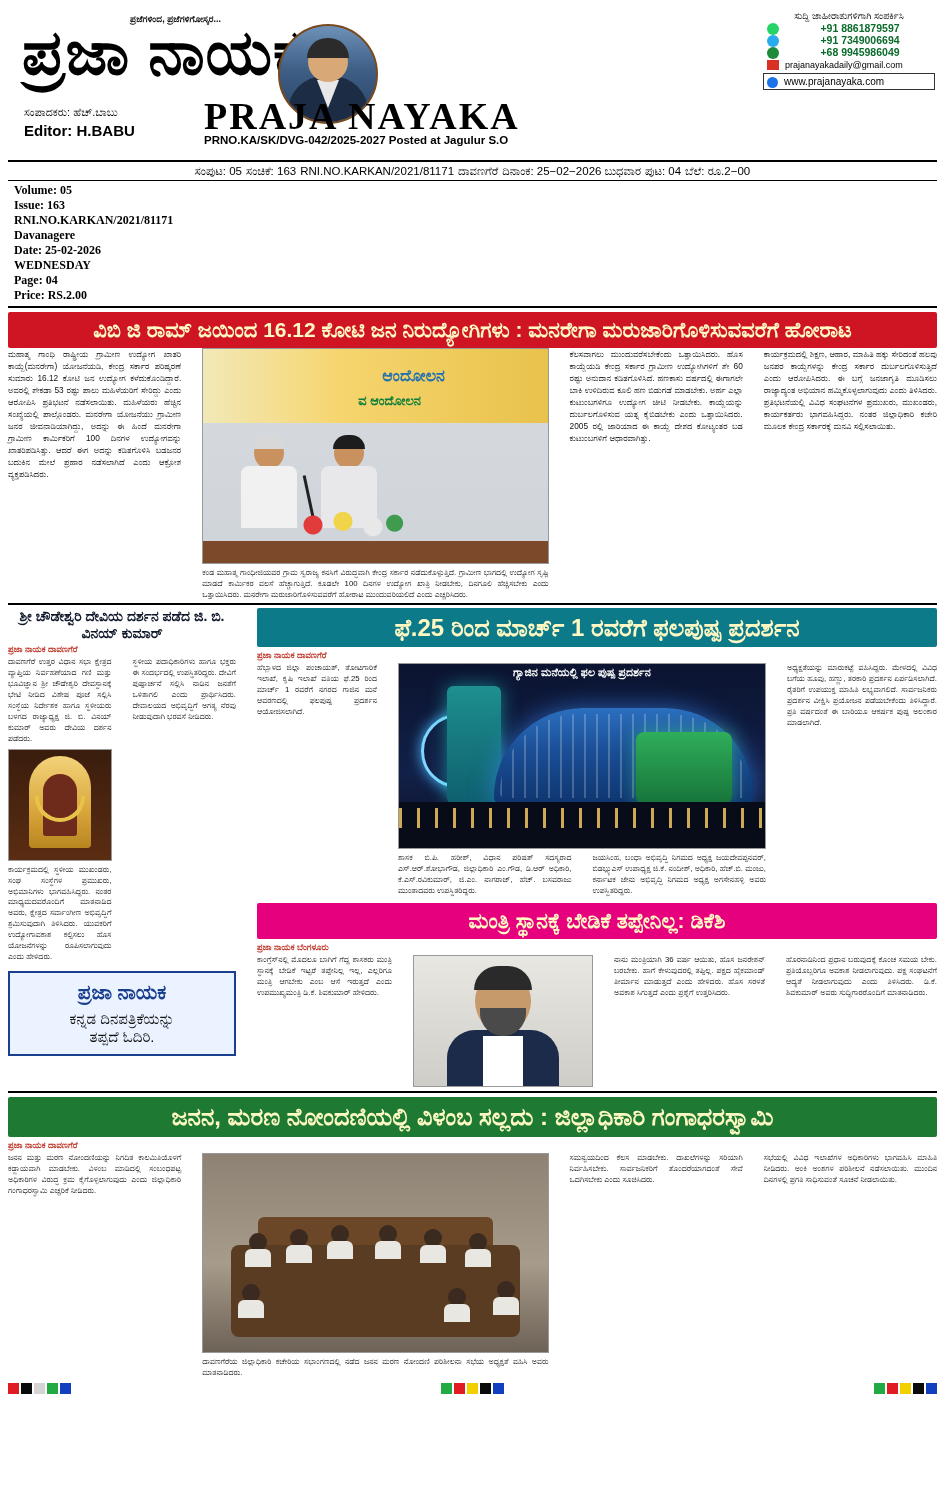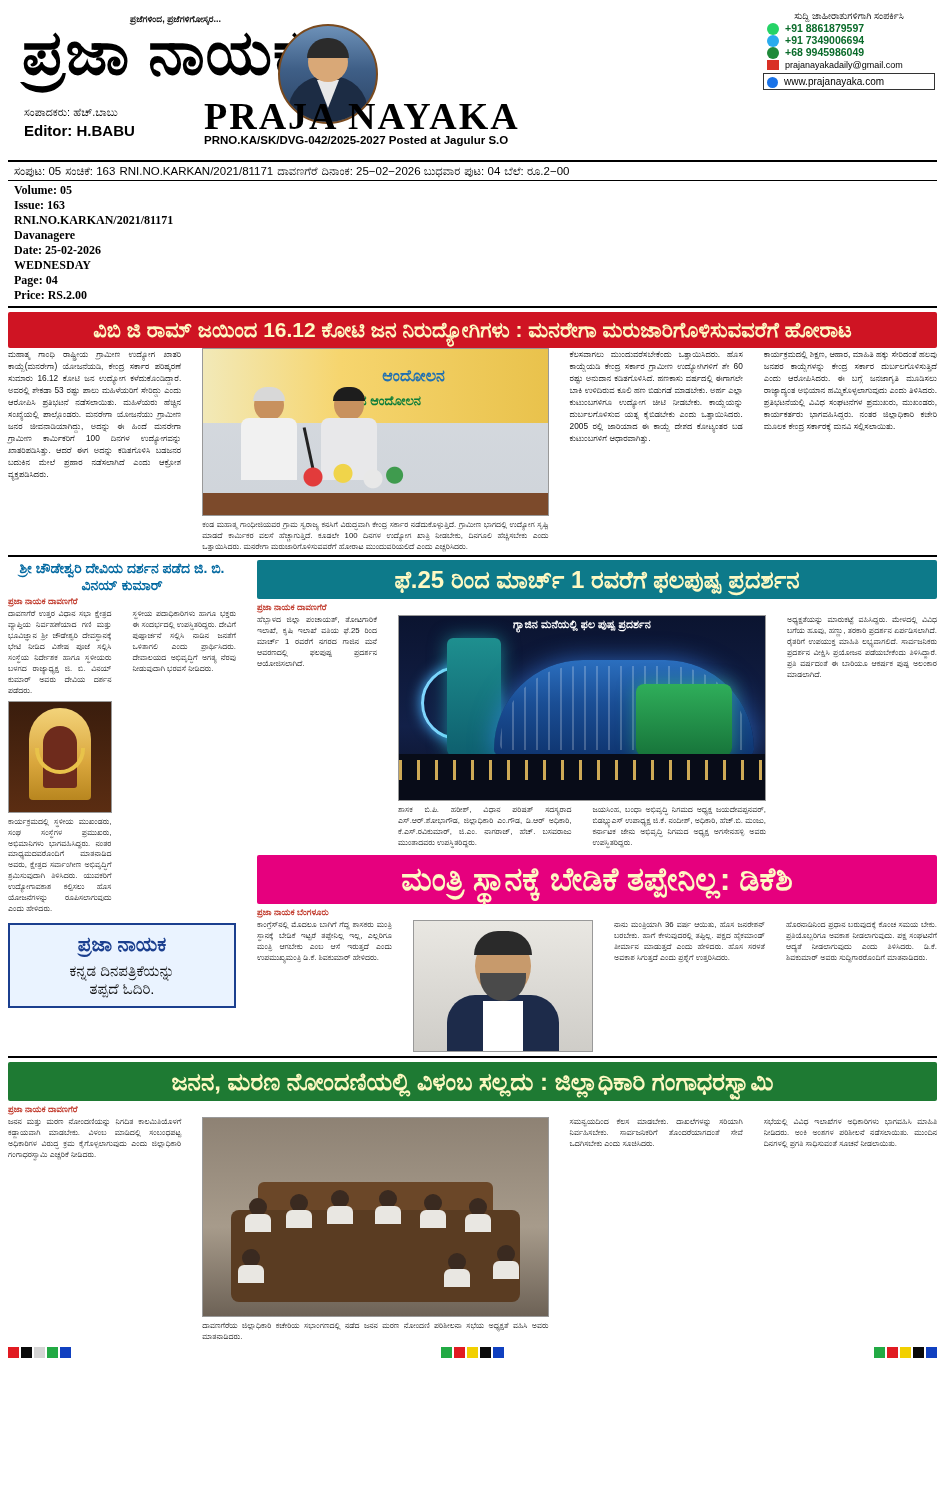--- a/index.html
+++ b/index.html
@@ -63,21 +63,21 @@
   .mast-editor {
     position: absolute; left: 16px; top: 116px; font-size: 15px; font-weight: bold; color: #000;
   }
   .mast-prno {
     position: absolute; left: 196px; top: 128px; font-size: 11.5px; font-weight: bold; color: #000;
   }
   .mast-right {
     position: absolute; right: 2px; top: 4px; width: 172px; text-align: center;
   }
   .mr-line1 { font-size: 9.5px; color: #000; }
-  .mr-phone { font-size: 10.5px; font-weight: bold; color: #0a6b2a; text-align: left; padding-left: 22px; position: relative; }
+  .mr-phone { font-size: 10.5px; font-weight: bold; color: #0a6b2a; text-align: center; padding-left: 22px; position: relative; }
   .mr-phone .ic {
     position: absolute; left: 4px; top: 1px; width: 12px; height: 12px; border-radius: 50%;
   }
   .ic-wa { background: #25D366; }
   .ic-tg { background: #2AABEE; }
   .ic-ph { background: #1f8a3a; }
   .mr-mail { font-size: 9px; color: #000; text-align: left; padding-left: 22px; position: relative; margin-top: 2px;}
   .mr-mail .ic { position:absolute; left:4px; top:0px; width:12px; height:10px; background:#d93025; }
   .mr-web {
     margin-top: 3px; border: 1px solid #333; font-size: 10px; padding: 2px 3px; text-align: left;
@@ -89,21 +89,21 @@
   }
   .mast-kan-daily .k { font-size: 17px; font-weight: bold; }
   .mast-kan-daily .e { font-size: 14px; font-weight: bold; font-family: "Liberation Serif", serif; }
 
   .rule-thick { border-top: 2px solid #000; margin: 2px 0; }
   .rule-thin { border-top: 1px solid #000; margin: 1px 0; }
 
   
   .infobar { font-size: 11.5px; }
   .infobar .row {
-    display: flex; justify-content: flex-start; align-items: baseline;
+    display: flex; justify-content: center; align-items: baseline;
     padding: 1px 4px; white-space: nowrap;
   }
   .infobar .row.kn { font-size: 11.5px; }
   .infobar .row.en { font-size: 12px; font-weight: bold; font-family: "Liberation Serif", serif; flex-direction: column; }
   .infobar .row span { padding: 0 2px; }
 
   
   .banner {
     color: #fef9c3; text-align: center; font-weight: bold;
     padding: 6px 4px; font-size: 21px; line-height: 1.15;
@@ -123,21 +123,21 @@
   .body-text {
     font-size: 8.3px; line-height: 1.45; text-align: justify; color: #111;
     hyphens: auto; word-break: break-word;
   }
   .body-text.tiny { font-size: 7.8px; line-height: 1.4; }
 
   
   .photo { position: relative; overflow: hidden; border: 1px solid #999; }
 
   
-  .photo-stage { height: 168px; background: linear-gradient(180deg,#d7dbe0 0%, #cfd4da 100%); }
+  .photo-stage { height: 216px; background: linear-gradient(180deg,#d7dbe0 0%, #cfd4da 100%); }
   .photo-stage .bg-banner {
     position: absolute; left: 0; top: 0; right: 0; height: 74px;
     background: linear-gradient(90deg,#f2e9b8 0%, #f6d56e 40%, #e9c24c 100%);
   }
   .photo-stage .bg-text {
     position: absolute; left: 52%; top: 18px; font-size: 16px; font-weight: bold; color: #1f6fb2;
   }
   .photo-stage .bg-text2 {
     position: absolute; left: 45%; top: 44px; font-size: 13px; font-weight: bold; color: #0c7d3a;
   }
@@ -251,21 +251,21 @@
   .ad-box .t3 { color: #111; font-size: 15px; }
 
   
   .colorbar { display: flex; gap: 3px; margin-top: 4px; align-items: center; }
   .colorbar .grp { display: flex; gap: 2px; }
   .colorbar .sw { width: 11px; height: 11px; }
   .colorbar .sp { flex: 1; }
 
   .sec { margin-top: 4px; }
   .mini-head {
-    font-size: 14px; font-weight: bold; color: #0369a1; text-align: center; line-height: 1.2;
+    font-size: 14px; font-weight: bold; color: #0f172a; text-align: center; line-height: 1.2;
   }
 </style>
 </head>
 <body>
 
 <div class="page">
 
   <div class="masthead">
     <div class="mast-tagline">ಪ್ರಜೆಗಳಿಂದ, ಪ್ರಜೆಗಳಿಗೋಸ್ಕರ...</div>
     <div class="mast-title">ಪ್ರಜಾ      ನಾಯಕ</div>
@@ -430,21 +430,21 @@
                 </div>
             </div>
           </div>
           <div class="col" style="flex:0 0 150px">
             <div class="body-text tiny">ಅಧ್ಯಕ್ಷತೆಯನ್ನು ಮಾರುಕಟ್ಟೆ ವಹಿಸಿದ್ದರು. ಮೇಳದಲ್ಲಿ ವಿವಿಧ ಬಗೆಯ ಹೂವು, ಹಣ್ಣು, ತರಕಾರಿ ಪ್ರದರ್ಶನ ಏರ್ಪಡಿಸಲಾಗಿದೆ. ರೈತರಿಗೆ ಉಪಯುಕ್ತ ಮಾಹಿತಿ ಲಭ್ಯವಾಗಲಿದೆ. ಸಾರ್ವಜನಿಕರು ಪ್ರದರ್ಶನ ವೀಕ್ಷಿಸಿ ಪ್ರಯೋಜನ ಪಡೆಯಬೇಕೆಂದು ತಿಳಿಸಿದ್ದಾರೆ. ಪ್ರತಿ ವರ್ಷದಂತೆ ಈ ಬಾರಿಯೂ ಆಕರ್ಷಕ ಪುಷ್ಪ ಅಲಂಕಾರ ಮಾಡಲಾಗಿದೆ.</div>
           </div>
         </div>
       </div>
 
       <div style="margin-top:6px">
-        <div class="banner pink" style="font-size:32px">ಮಂತ್ರಿ ಸ್ಥಾನಕ್ಕೆ ಬೇಡಿಕೆ ತಪ್ಪೇನಿಲ್ಲ: ಡಿಕೆಶಿ</div>
+        <div class="banner pink" style="font-size:21px">ಮಂತ್ರಿ ಸ್ಥಾನಕ್ಕೆ ಬೇಡಿಕೆ ತಪ್ಪೇನಿಲ್ಲ: ಡಿಕೆಶಿ</div>
         <div class="byline">ಪ್ರಜಾ ನಾಯಕ ಬೆಂಗಳೂರು</div>
         <div class="cols">
           <div class="col" style="flex:0 0 135px">
             <div class="body-text tiny">ಕಾಂಗ್ರೆಸ್‌ನಲ್ಲಿ ಮೊದಲೂ ಬಾಗಿಗೆ ಗೆದ್ದ ಶಾಸಕರು ಮಂತ್ರಿ ಸ್ಥಾನಕ್ಕೆ ಬೇಡಿಕೆ ಇಟ್ಟರೆ ತಪ್ಪೇನಿಲ್ಲ ಇಲ್ಲ, ಎಲ್ಲರಿಗೂ ಮಂತ್ರಿ ಆಗಬೇಕು ಎಂಬ ಆಸೆ ಇರುತ್ತದೆ ಎಂದು ಉಪಮುಖ್ಯಮಂತ್ರಿ ಡಿ.ಕೆ. ಶಿವಕುಮಾರ್ ಹೇಳಿದರು.</div>
           </div>
           <div class="col" style="flex:0 0 180px">
             <div class="photo photo-portrait">
               <div class="body"></div>
               <div class="shirt"></div>
               <div class="head"></div>

